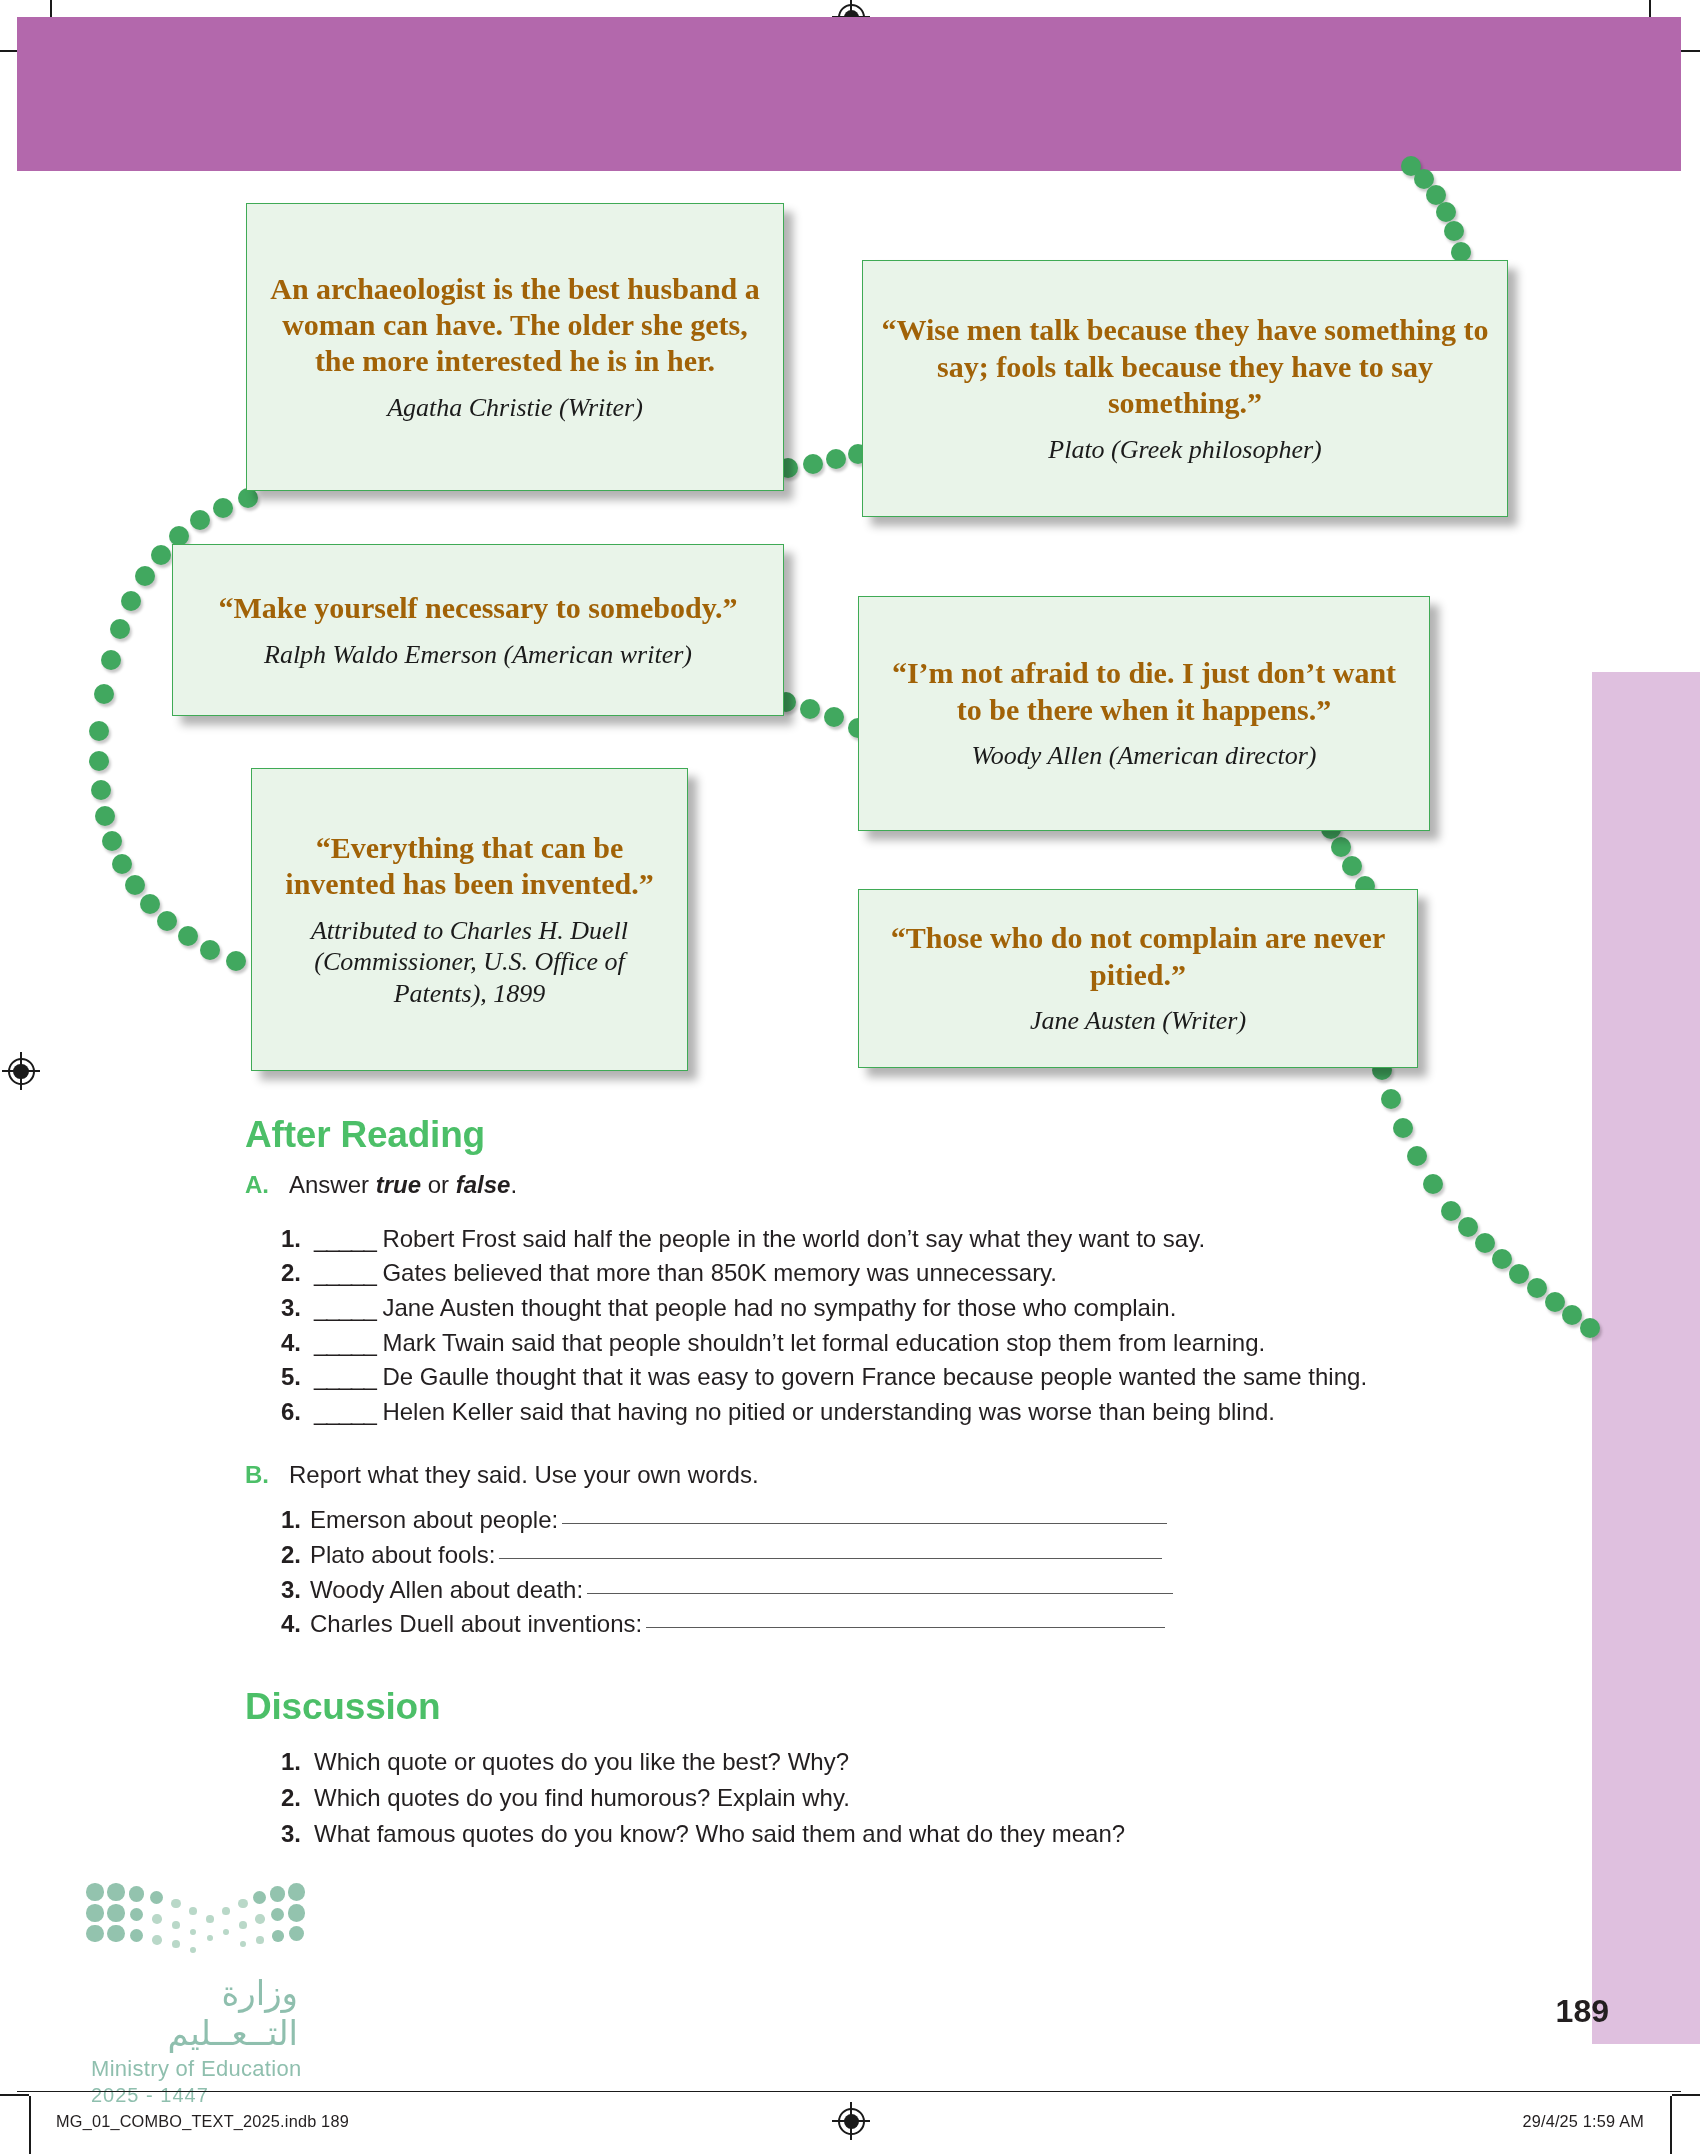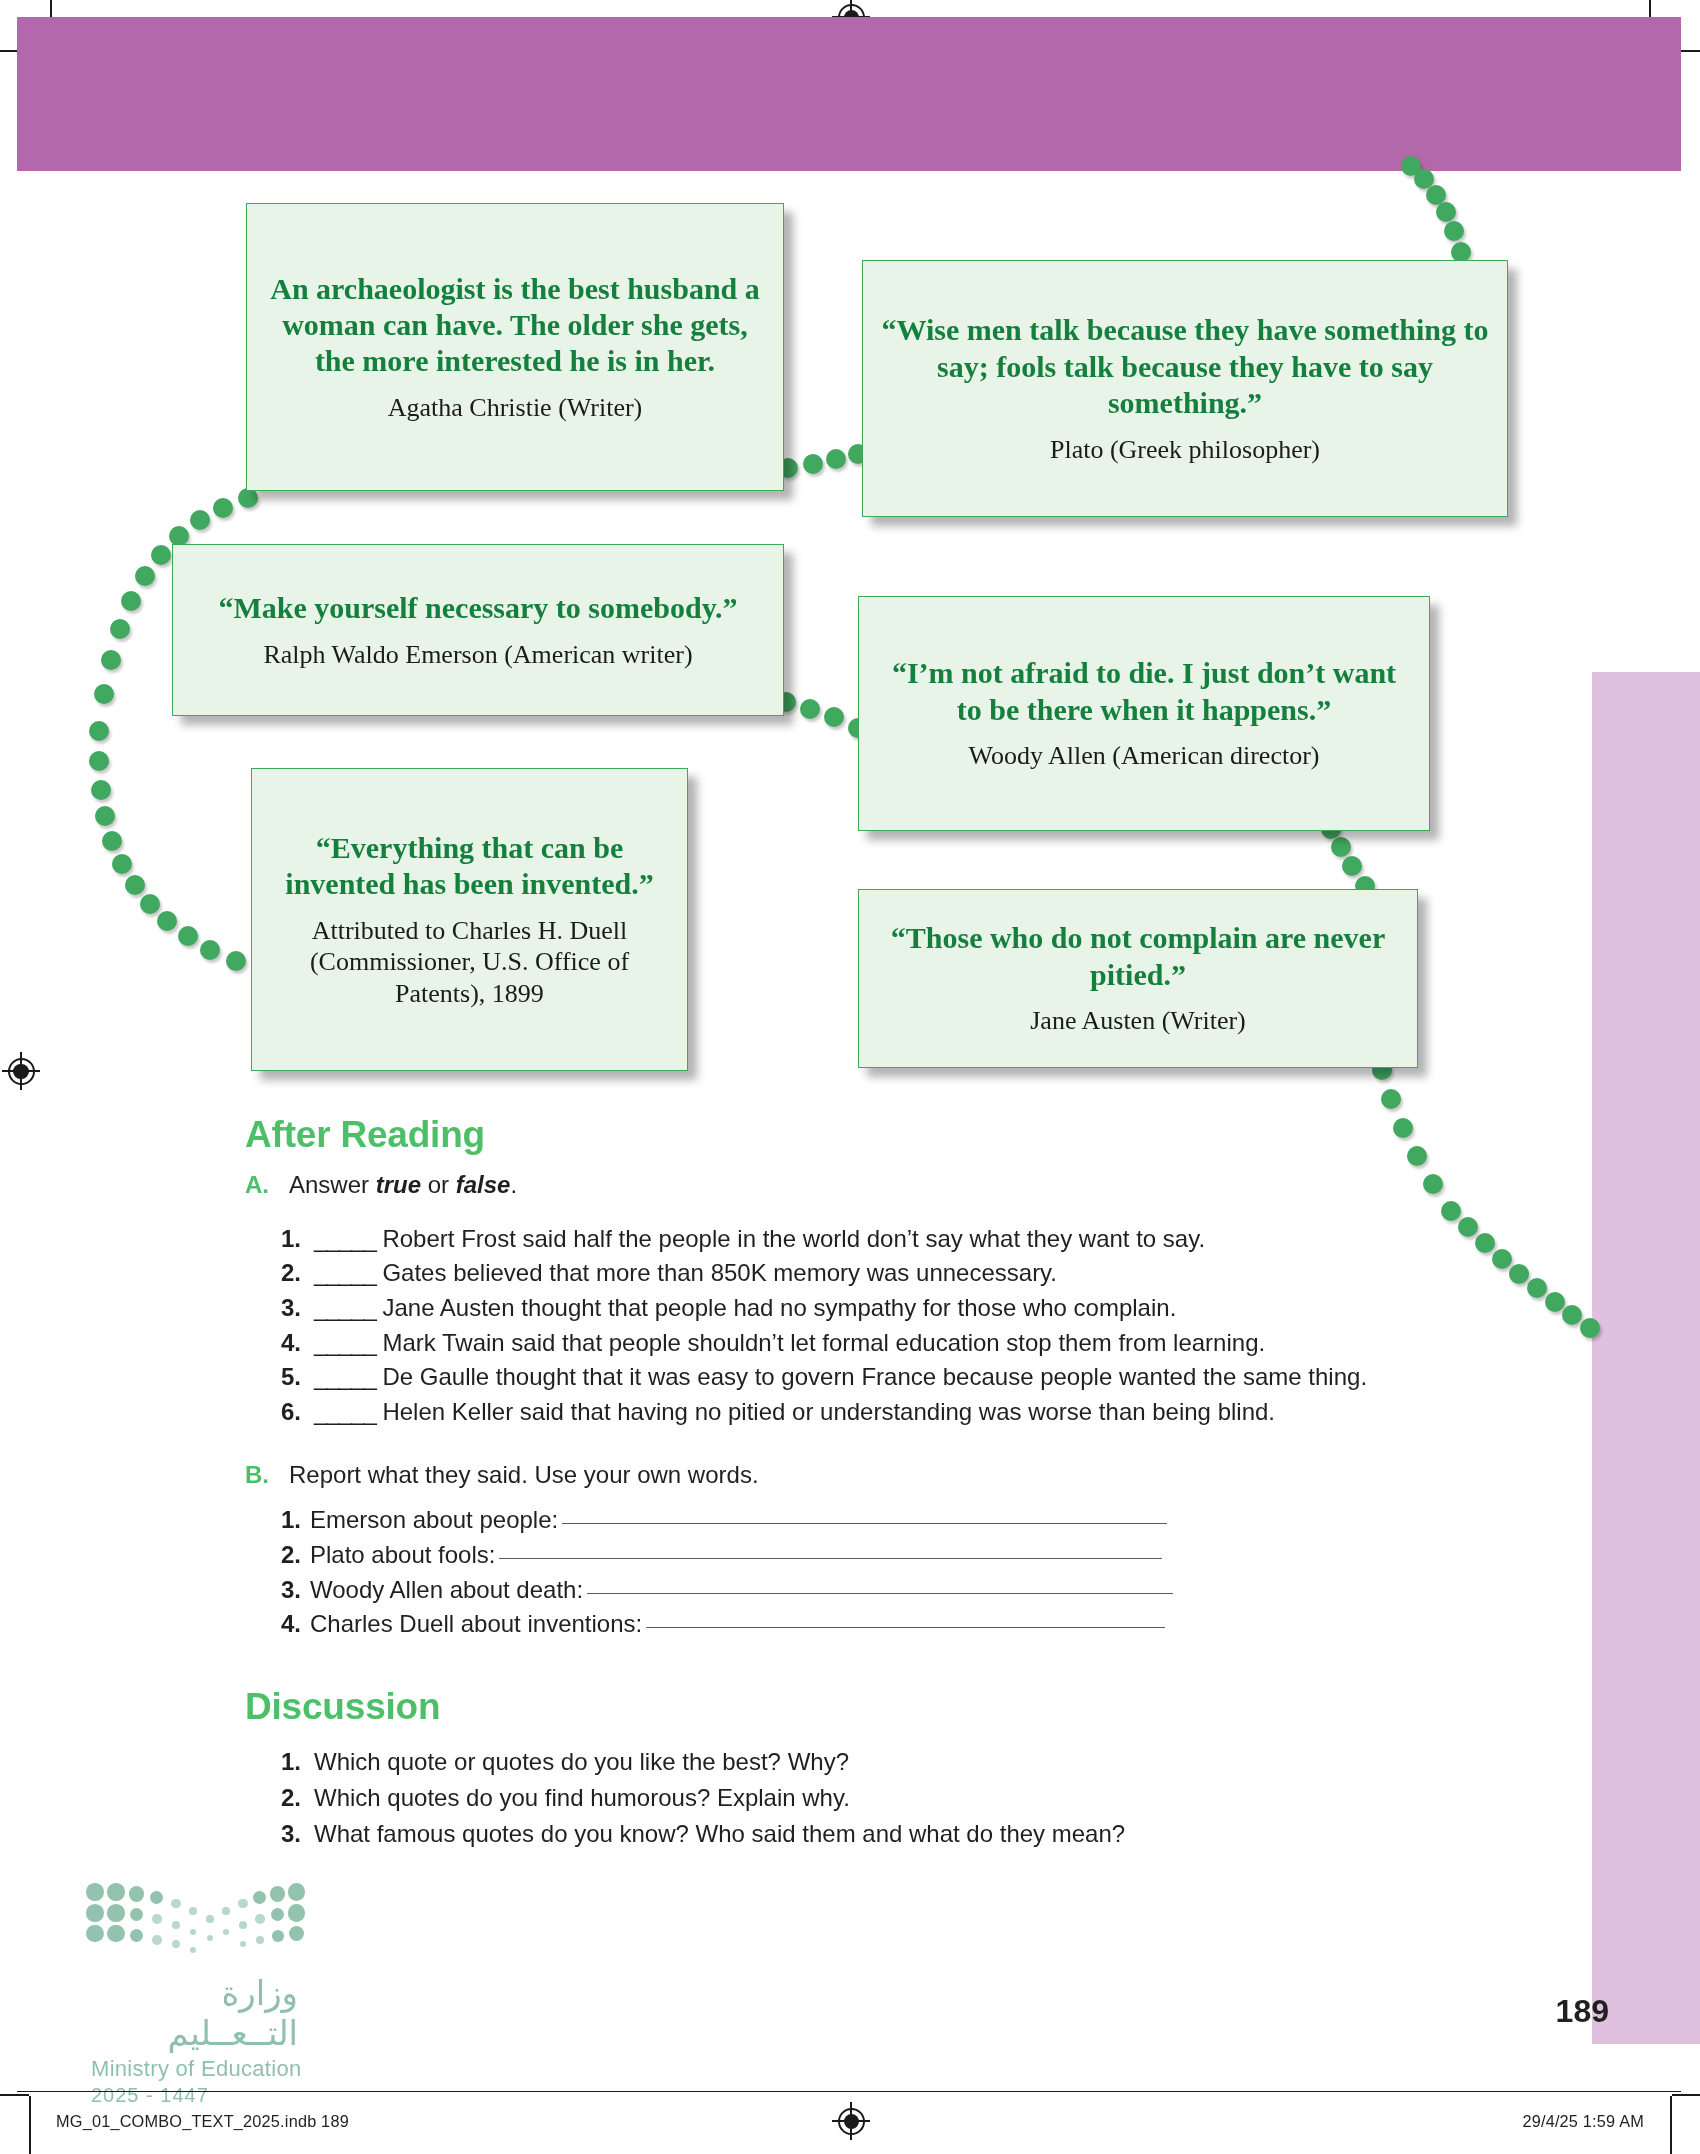--- a/index.html
+++ b/index.html
@@ -33,24 +33,24 @@
     background:#41a85f;box-shadow:1.9px 2.9px 2.9px rgba(0,0,0,.22);}
 
   
   .quote{position:absolute;background:#e9f4e9;border:1.4px solid #3faa55;
     box-shadow:8.6px 8.6px 8.6px rgba(0,0,0,.30);
     box-sizing:border-box;display:flex;flex-direction:column;
     align-items:center;justify-content:center;
     padding:13.4px 17.3px;}
   .quote .qtext{
     font-family:"Liberation Serif", serif;font-weight:bold;
-    font-size:30px;line-height:1.21;text-align:center;color:#15803d;
+    font-size:30px;line-height:1.21;text-align:center;color:#a16207;
     margin:0;}
   .quote .qattr{
-    font-family:"Liberation Serif", serif;
+    font-family:"Liberation Serif", serif;font-style:italic;
     font-size:26px;line-height:1.2;text-align:center;color:#1b1b1b;
     margin:12.5px 0 0 0;}
 
   
   .heading{position:absolute;color:#4cbf68;font-weight:bold;font-size:37px;
     letter-spacing:-0.2px;}
   .part-label{position:absolute;color:#4cbf68;font-weight:bold;font-size:24px;}
   .part-text{position:absolute;color:#231f20;font-size:24px;}
   .part-text b{font-style:italic;}
 

